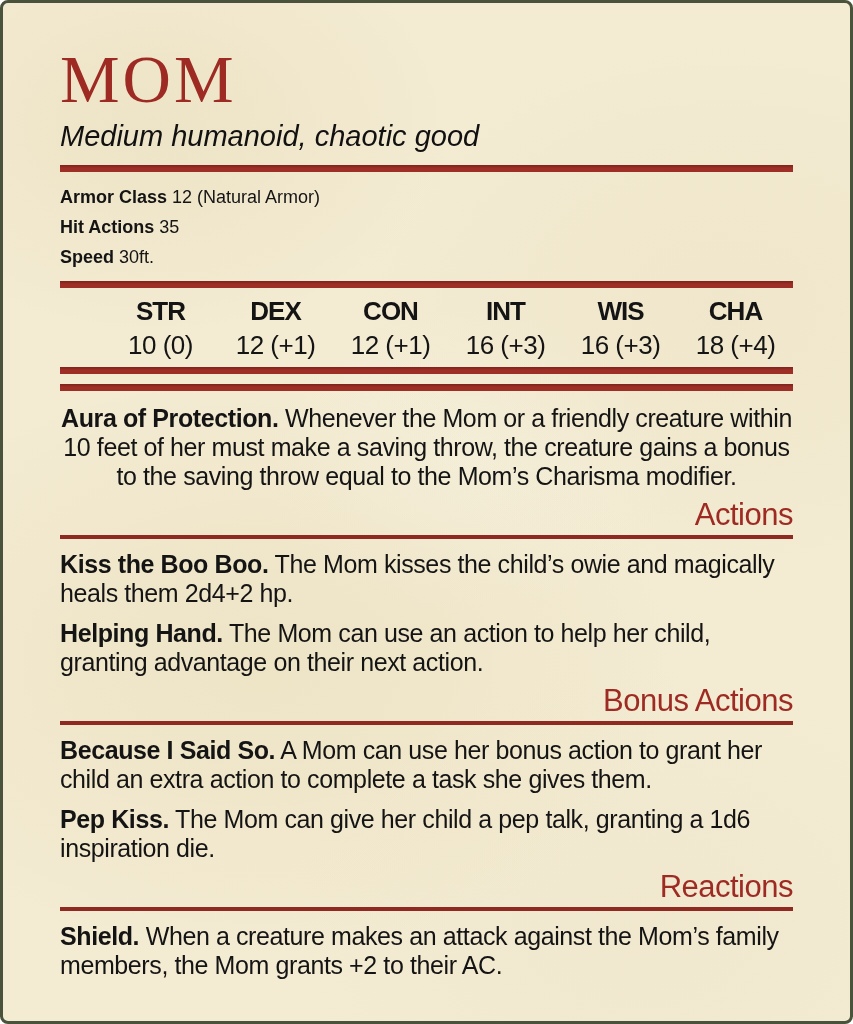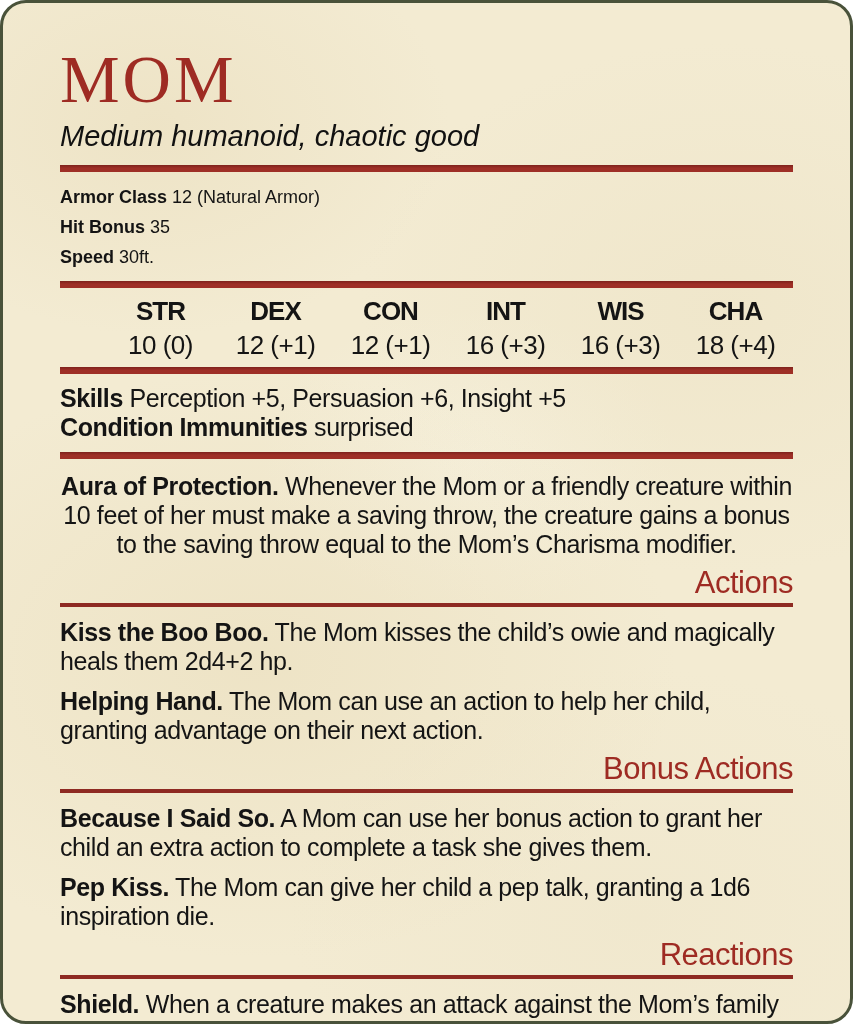--- a/index.html
+++ b/index.html
@@ -9,21 +9,21 @@
     width: 853px;
     height: 1024px;
     font-family: "Liberation Sans", sans-serif;
   }
   .statcard {
     position: relative;
     box-sizing: border-box;
     width: 853px;
     height: 1024px;
     border: 3px solid #49523a;
-    border-radius: 26px;
+    border-radius: 8px;
     overflow: hidden;
     padding: 24px 57px 0 57px;
     background-color: #f3ebd2;
     background-image:
       radial-gradient(ellipse 420px 300px at 18% 12%, rgba(233,221,188,0.55), rgba(233,221,188,0) 70%),
       radial-gradient(ellipse 520px 380px at 85% 30%, rgba(236,226,196,0.5), rgba(236,226,196,0) 70%),
       radial-gradient(ellipse 600px 420px at 30% 65%, rgba(231,218,182,0.45), rgba(231,218,182,0) 70%),
       radial-gradient(ellipse 500px 360px at 75% 90%, rgba(238,229,202,0.5), rgba(238,229,202,0) 70%),
       radial-gradient(ellipse 300px 220px at 55% 45%, rgba(247,242,224,0.6), rgba(247,242,224,0) 70%);
     color: #141414;
@@ -117,21 +117,21 @@
 
 <div class="statcard">
 
   <div class="title">Mom</div>
   <div class="subtitle">Medium humanoid, chaotic good</div>
 
   <div class="rule-thick r1"></div>
 
   <div class="stats">
     <div class="row"><b>Armor Class</b> <span>12 (Natural Armor)</span></div>
-    <div class="row"><b>Hit Bonus</b> <span>35</span></div>
+    <div class="row"><b>Hit Actions</b> <span>35</span></div>
     <div class="row"><b>Speed</b> <span>30ft.</span></div>
   </div>
 
   <div class="rule-thick r2"></div>
 
   <div class="abilities">
     <div class="ability">
       <div class="ab-name">STR</div>
       <div class="ab-score">10 (0)</div>
     </div>
@@ -152,24 +152,20 @@
       <div class="ab-score">16 (+3)</div>
     </div>
     <div class="ability shift">
       <div class="ab-name">CHA</div>
       <div class="ab-score">18 (+4)</div>
     </div>
   </div>
 
   <div class="rule-thick r3"></div>
 
-  <div class="details">
-    <div class="row"><b>Skills</b> <span>Perception +5, Persuasion +6, Insight +5</span></div>
-    <div class="row"><b>Condition Immunities</b> <span>surprised</span></div>
-  </div>
 
   <div class="rule-thick r4"></div>
 
   <div class="para trait"><b>Aura of Protection.</b> <span>Whenever the Mom or a friendly creature within 10 feet of her must make a saving throw, the creature gains a bonus to the saving throw equal to the Mom’s Charisma modifier.</span></div>
 
   <div class="section-heading">Actions</div>
   <div class="rule-thin"></div>
 
   <div class="para"><b>Kiss the Boo Boo.</b> <span>The Mom kisses the child’s owie and magically heals them 2d4+2 hp.</span></div>
   <div class="para"><b>Helping Hand.</b> <span>The Mom can use an action to help her child, granting advantage on their next action.</span></div>

